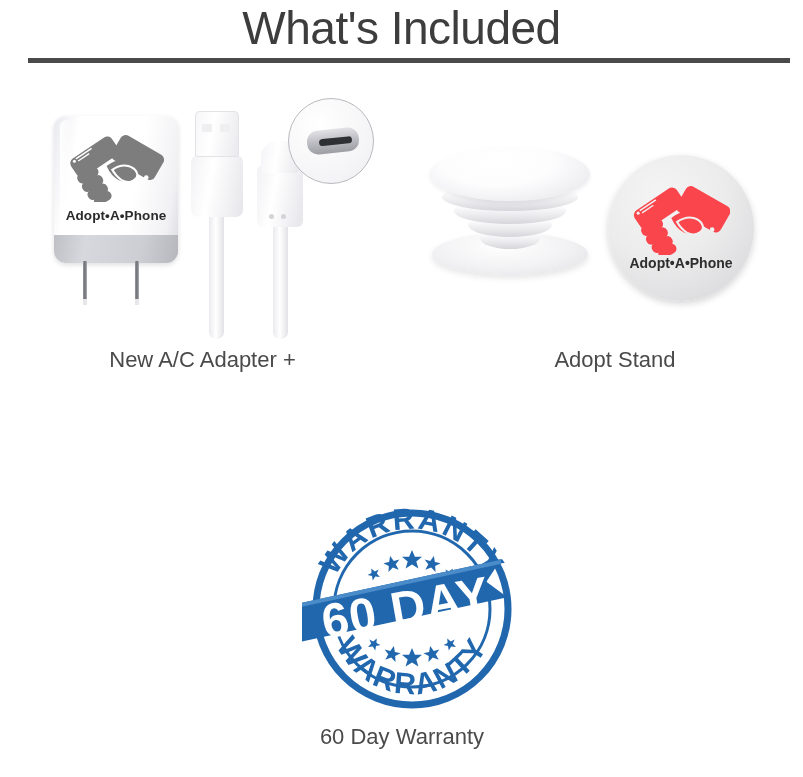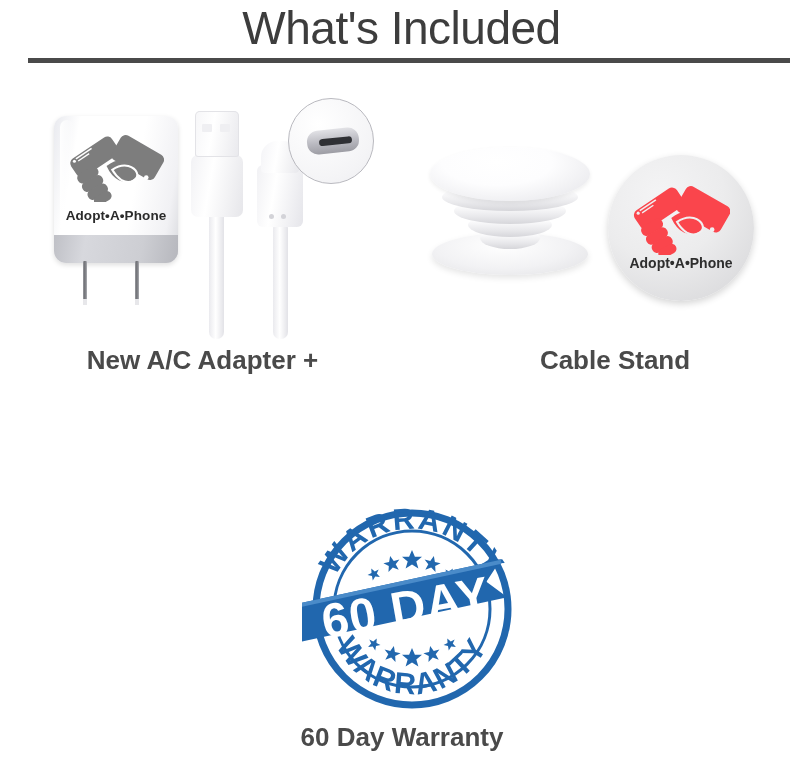--- a/index.html
+++ b/index.html
@@ -41,24 +41,24 @@
     left: 28px; top: 58px;
     width: 762px;
     height: 5px;
     background: #4a4a4a;
   }
 
   
   .item-caption {
     position: absolute;
     text-align: center;
-    font-size: 26px;
+    font-size: 22px;
     line-height: 34px;
     color: #4a4a4a;
-    font-weight: 700;
+    font-weight: 400;
   }
 
   
   #adapter-figure {
     position: absolute;
     left: 35px; top: 95px;
     width: 345px; height: 235px;
   }
   #adapter-body {
     position: absolute;
@@ -373,21 +373,21 @@
           <circle cx="82" cy="48" r="2.4"></circle>
           <path d="M46 40 q9 -6 17 -4 q7 2 9 7 q2 5 -3 8 q-6 4 -13 0 q-6 -4 -10 -11 z" fill="none" stroke="#f0f0f1" stroke-width="2.2"></path>
         </g>
       </svg>
     </div>
     <div id="disc-logo-text">Adopt•A•Phone</div>
   </div>
 </div>
 
 <div class="item-caption" id="caption-stand">
-  <div>Cable Stand</div>
+  <div>Adopt Stand</div>
 </div>
 
 <div id="warranty-figure">
   <svg id="warranty-svg" width="220" height="206" viewBox="0 0 220 206" xmlns="http://www.w3.org/2000/svg">
     <defs>
       <path id="arc-top" d="M 25 108 A 85 85 0 0 1 195 108"></path>
       <path id="arc-bottom" d="M 27 105 A 83 83 0 0 0 193 105"></path>
     </defs>
 
     <circle cx="110" cy="103" r="96" fill="none" stroke="#2167ae" stroke-width="7"></circle>

